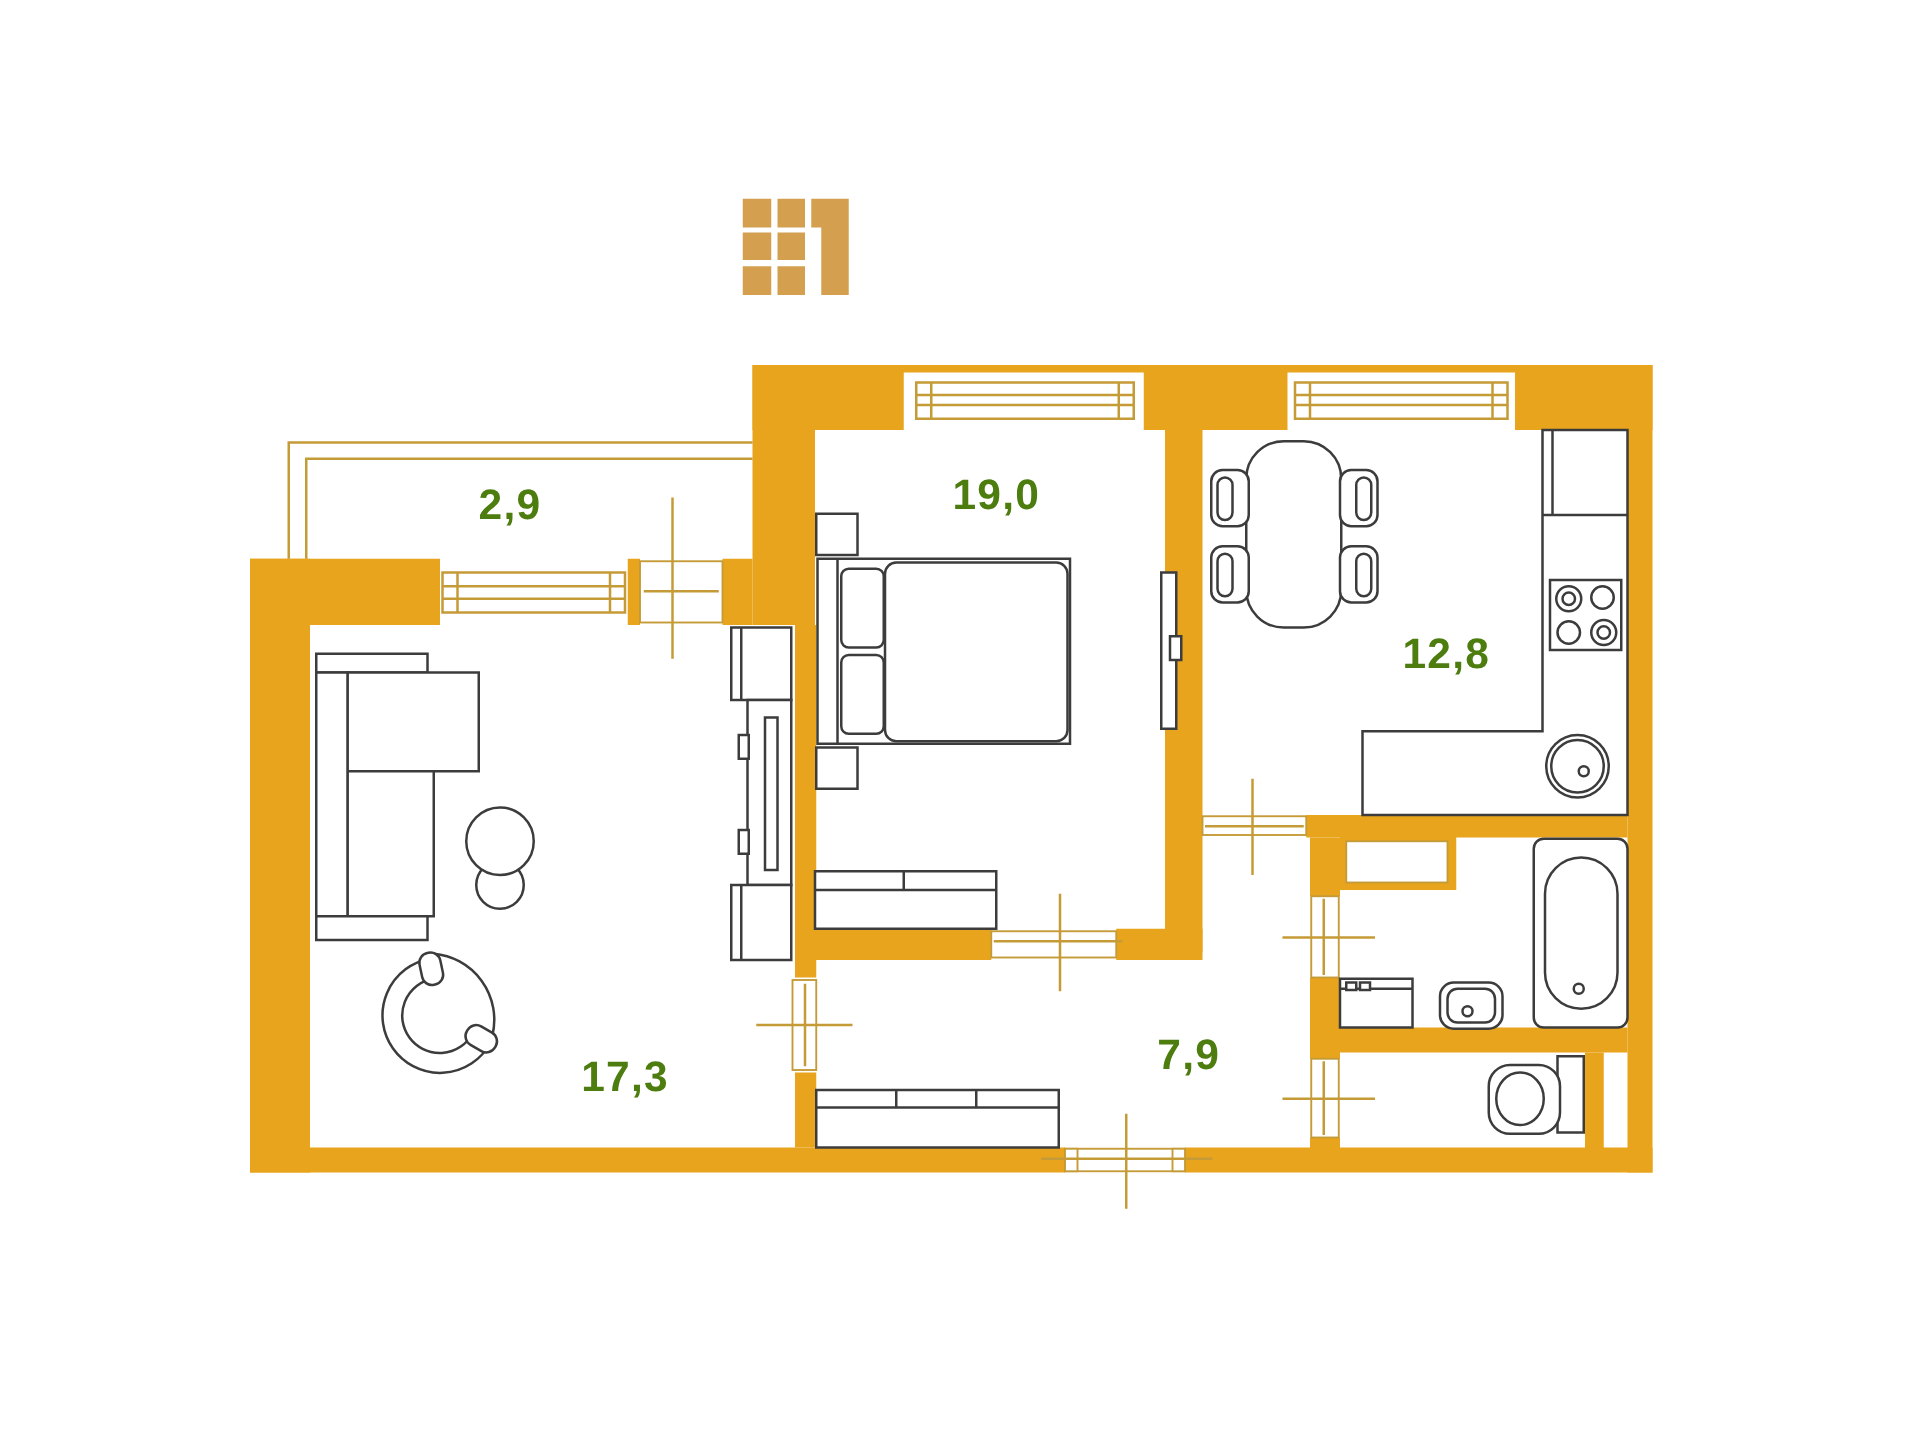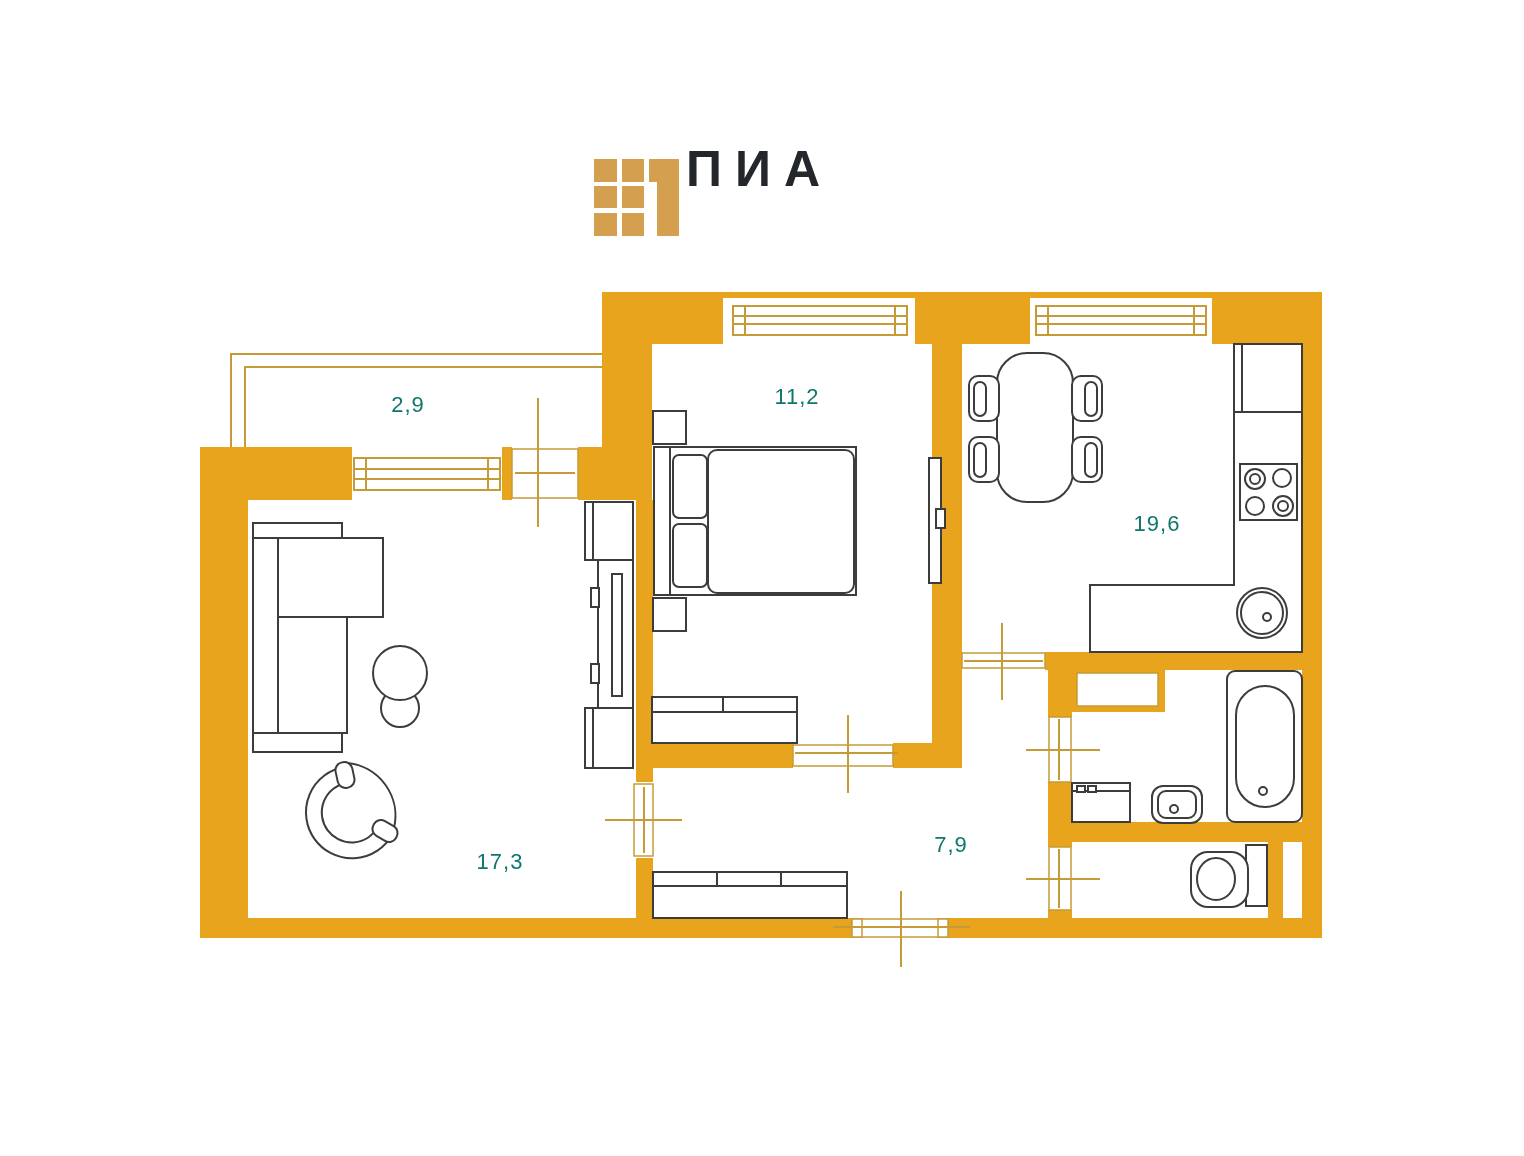--- a/index.html
+++ b/index.html
@@ -13,21 +13,21 @@
     position:absolute;left:92px;top:-8px;
     font-size:50px;font-weight:700;letter-spacing:13px;color:#23262B;
   }
   .logo-subtitle{
     position:absolute;left:92px;top:48px;
     font-size:26px;font-weight:700;letter-spacing:2.4px;color:#23262B;
   }
   .plan{position:absolute;left:0;top:0;width:1524px;height:1156px;}
   .room-label{
     position:absolute;transform:translate(-50%,-50%);
-    font-size:22px;font-weight:400;color:#0f766e;letter-spacing:1px;
+    font-size:34px;font-weight:700;color:#4d7c0f;letter-spacing:1px;
     white-space:nowrap;
   }
   #lbl-balcony{left:408px;top:405px;}
   #lbl-bedroom{left:797px;top:397px;}
   #lbl-kitchen{left:1157px;top:524px;}
   #lbl-living{left:500px;top:862px;}
   #lbl-hallway{left:951px;top:845px;}
 </style>
 </head>
 <body>
@@ -37,21 +37,20 @@
     <g fill="#D4A050">
       <rect x="0" y="1" width="23" height="23"></rect>
       <rect x="0" y="28" width="23" height="22"></rect>
       <rect x="0" y="55" width="23" height="23"></rect>
       <rect x="28" y="1" width="22" height="23"></rect>
       <rect x="28" y="28" width="22" height="22"></rect>
       <rect x="28" y="55" width="22" height="23"></rect>
       <path d="M55,1 L85,1 L85,78 L63,78 L63,24 L55,24 Z"></path>
     </g>
   </svg>
-  <div class="logo-title">ПИА</div>
 </div>
 
 <svg class="plan" viewBox="0 0 1524 1156">
 
   <g fill="#E8A41D">
     <rect x="602" y="292" width="720" height="52"></rect>
     <rect x="602" y="292" width="50" height="208"></rect>
     <rect x="932" y="344" width="30" height="418"></rect>
     <rect x="1302" y="292" width="20" height="646"></rect>
     <rect x="200" y="447" width="48" height="491"></rect>
@@ -276,16 +275,16 @@
 
     <g>
       <rect x="1246" y="845" width="21" height="61"></rect>
       <rect x="1191" y="852" width="57" height="55" rx="17"></rect>
       <ellipse cx="1216" cy="879" rx="19" ry="21" fill="none"></ellipse>
     </g>
   </g>
 </svg>
 
 <div class="room-label" id="lbl-balcony">2,9</div>
-<div class="room-label" id="lbl-bedroom">11,2</div>
-<div class="room-label" id="lbl-kitchen">19,6</div>
+<div class="room-label" id="lbl-bedroom">19,0</div>
+<div class="room-label" id="lbl-kitchen">12,8</div>
 <div class="room-label" id="lbl-living">17,3</div>
 <div class="room-label" id="lbl-hallway">7,9</div>
 
 </body></html>

